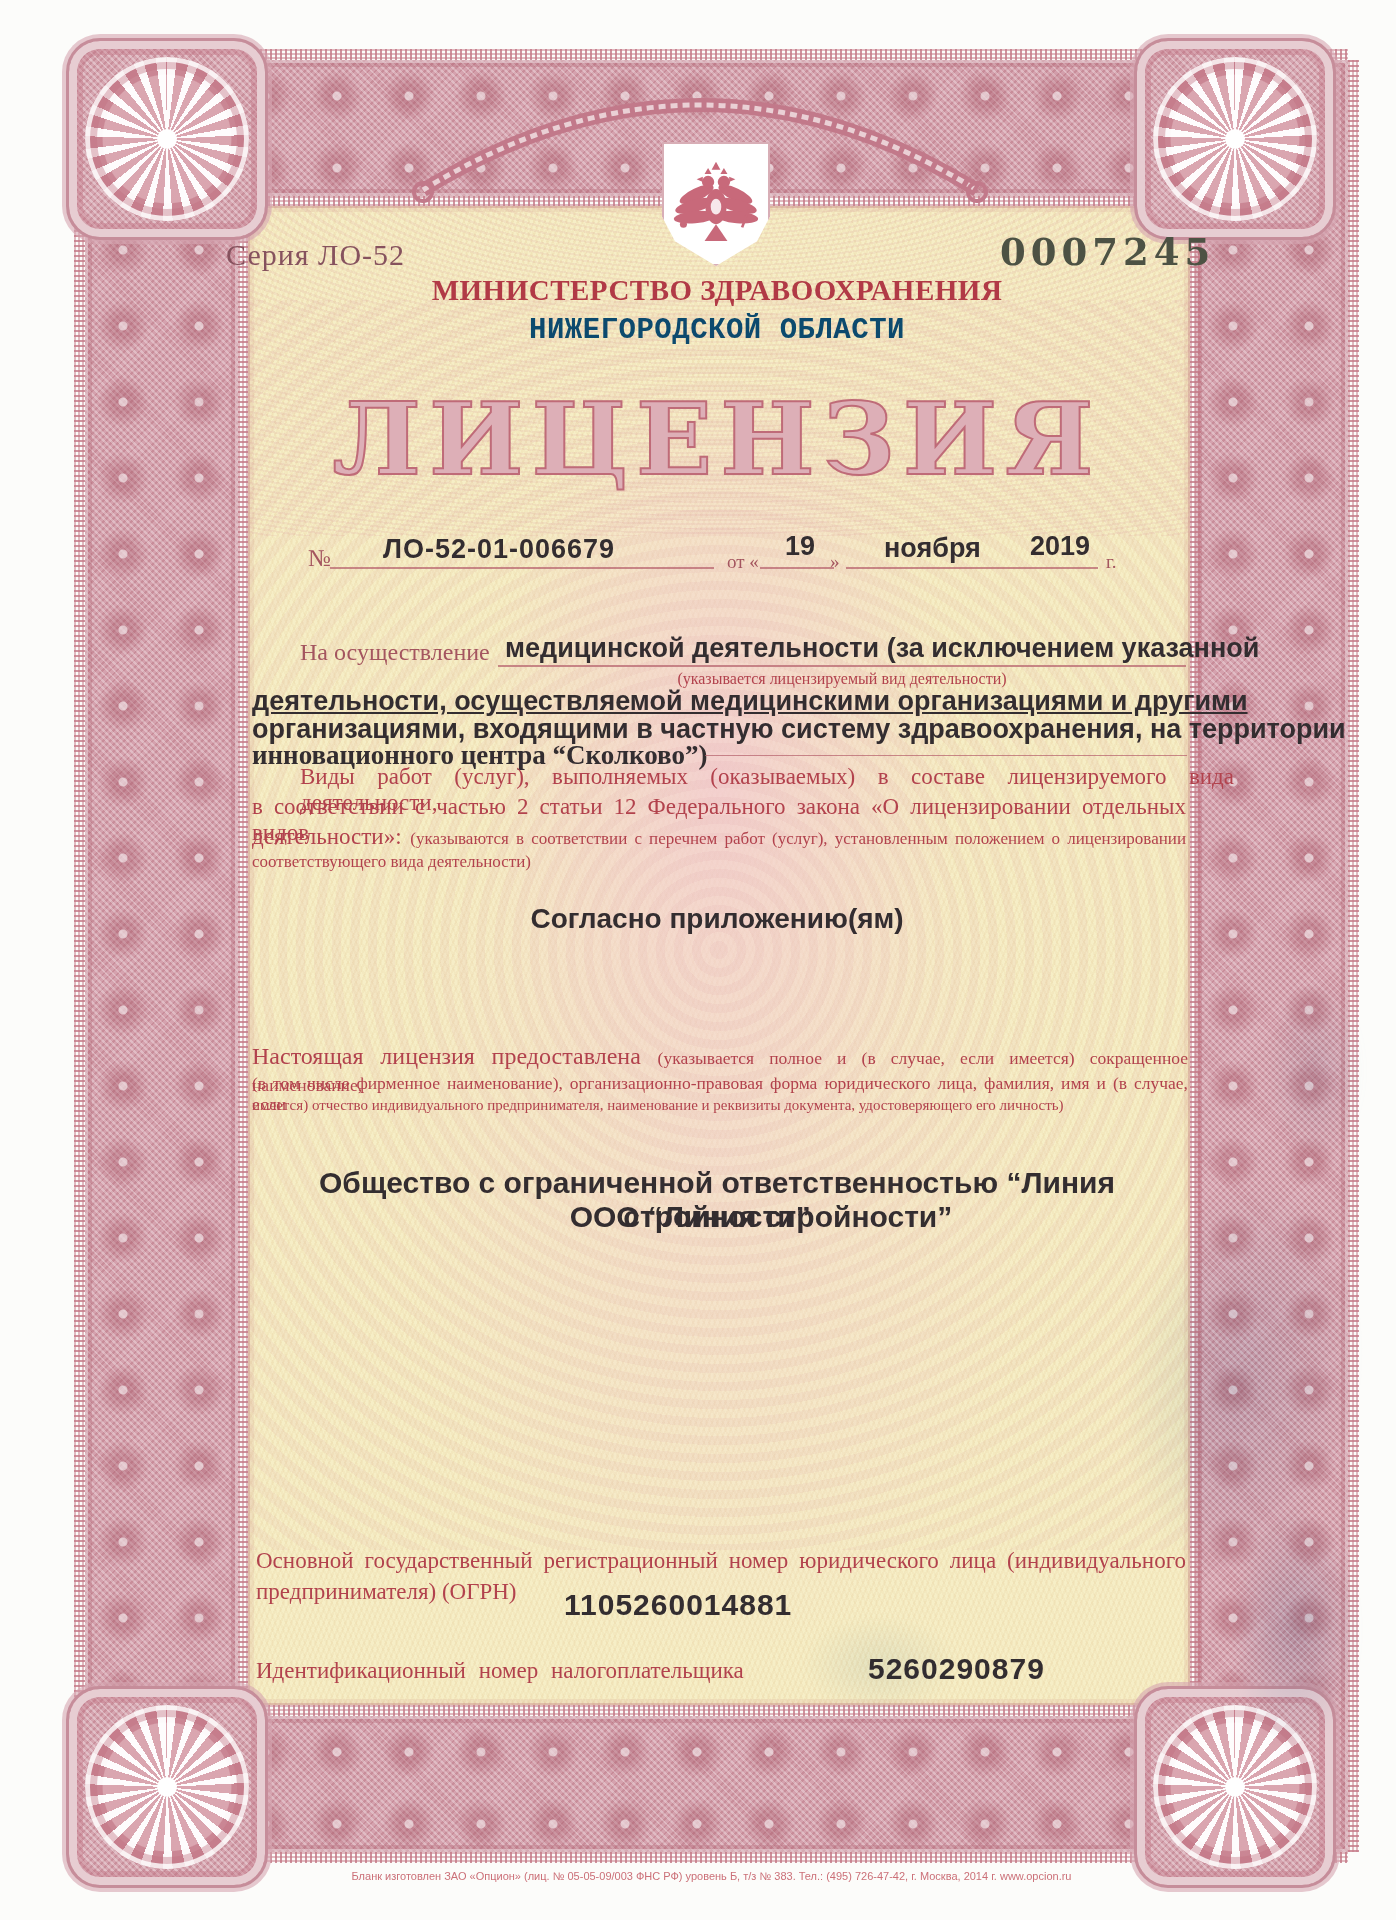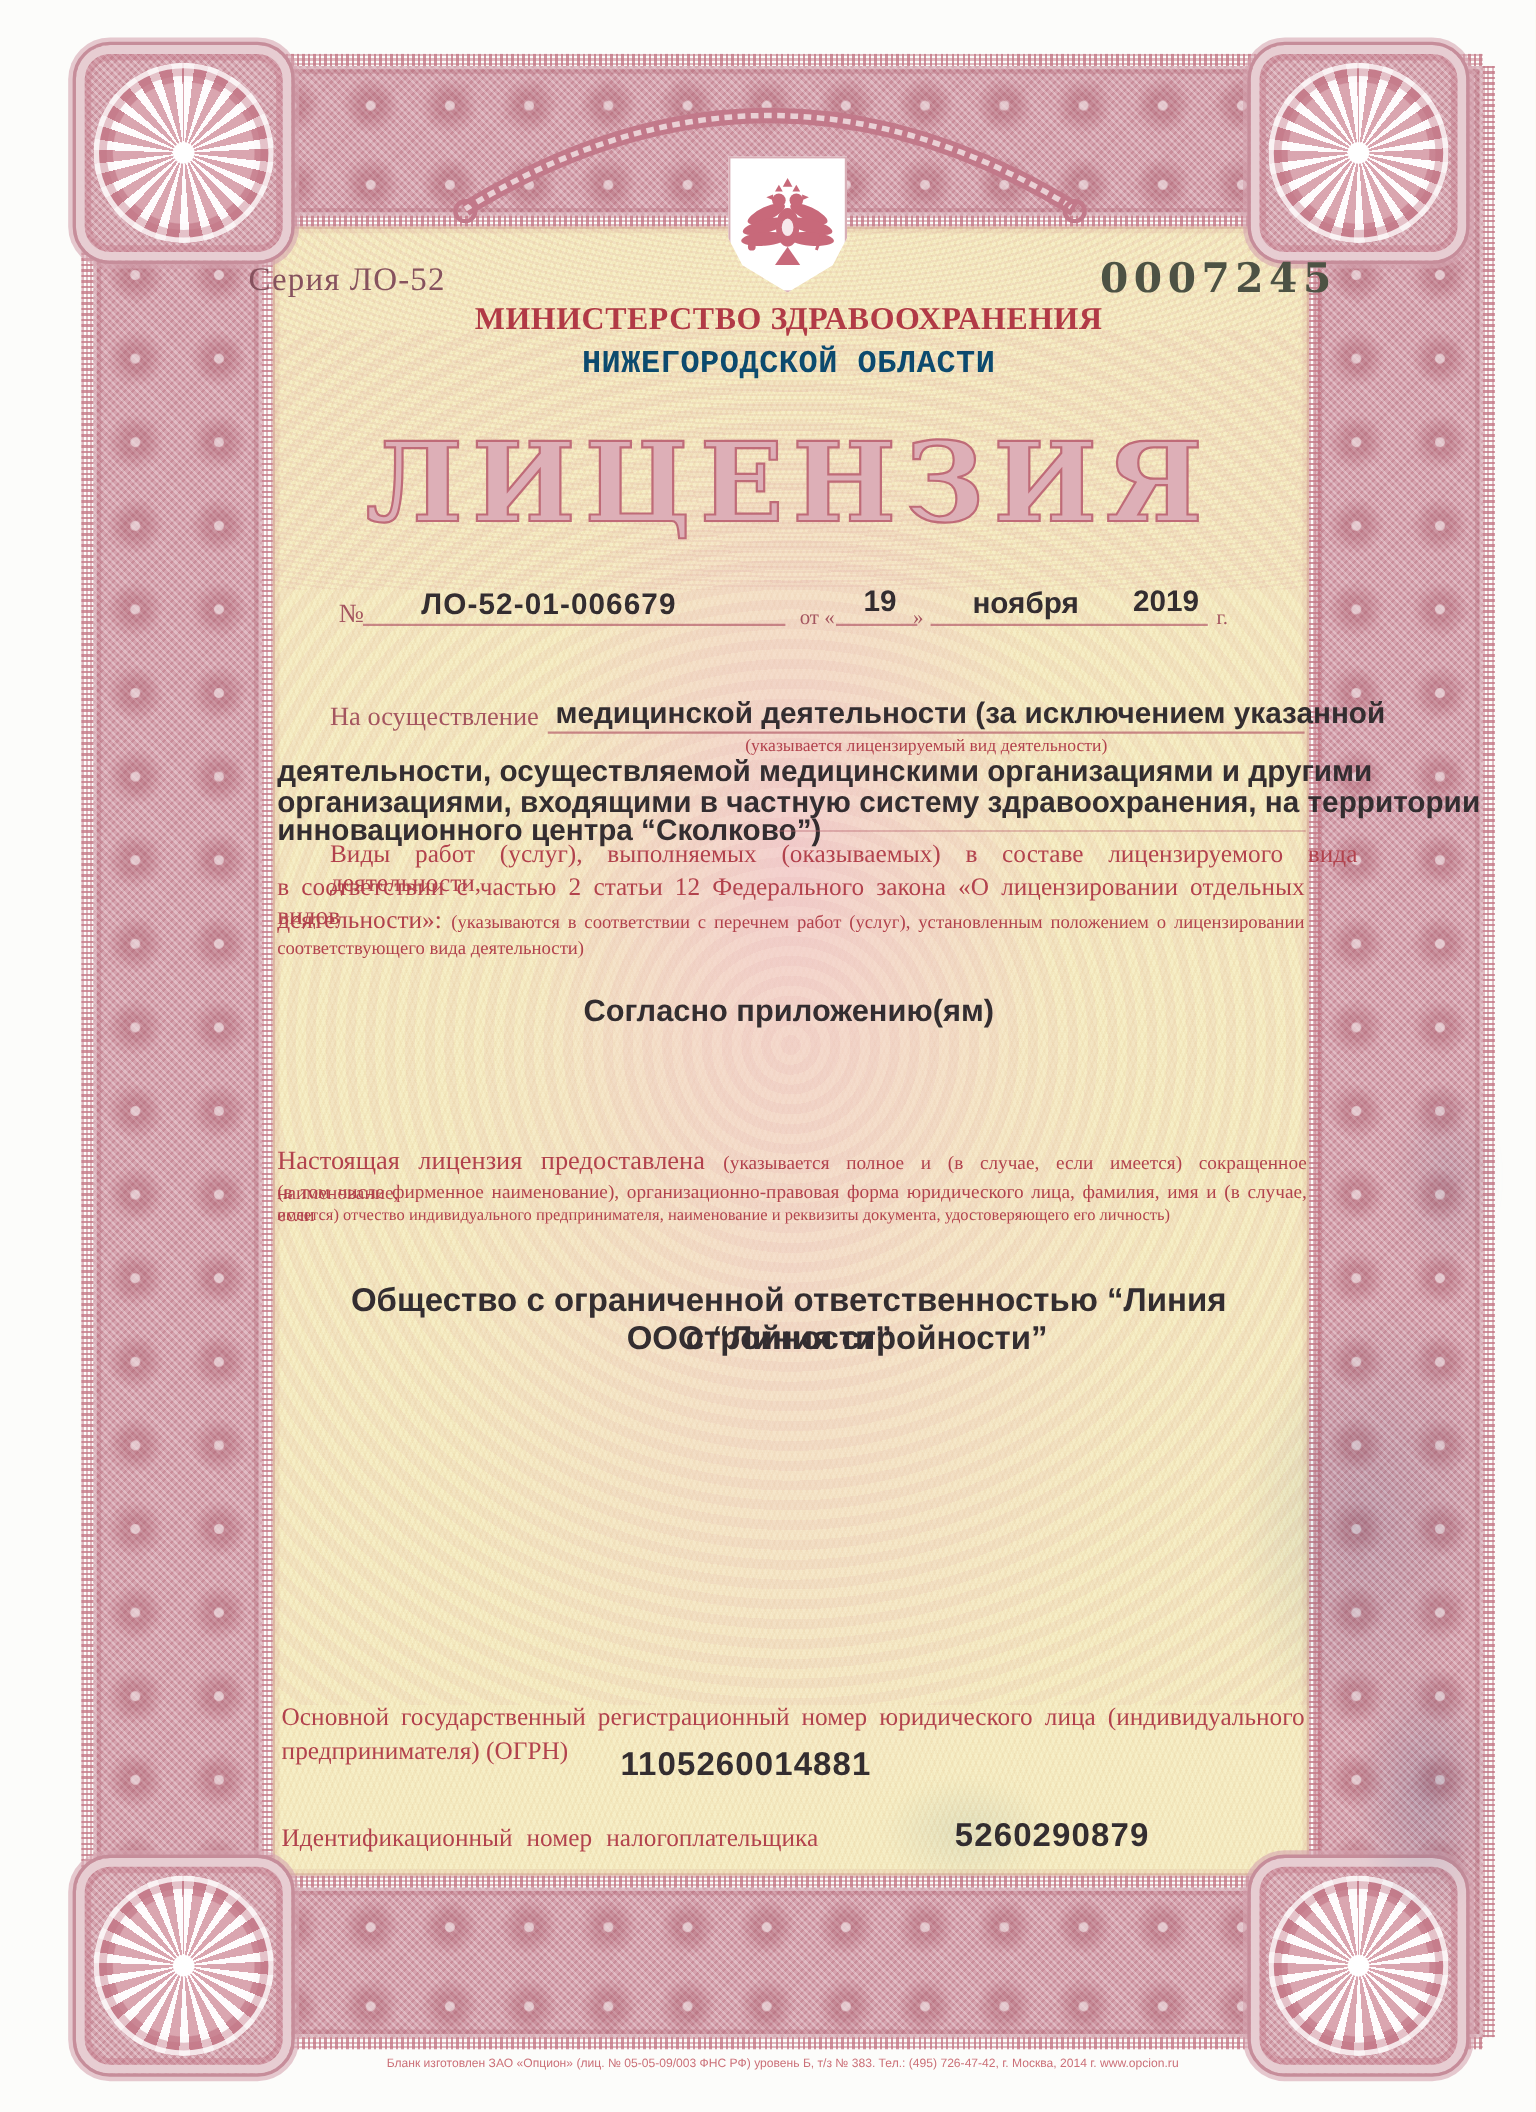--- a/index.html
+++ b/index.html
@@ -111,23 +111,23 @@
   #date-g{left:1106px;top:551px;font-size:19px;}
   .rule{position:absolute;border-bottom:2px solid rgba(184,102,112,.75);}
   #u-number{left:330px;top:567px;width:384px;}
   #u-day{left:760px;top:567px;width:74px;}
   #u-monthyear{left:846px;top:567px;width:252px;}
 
   #act-label{left:300px;top:639px;font-size:24px;}
   #act-value1{left:505px;top:633px;font-size:27px;}
   #u-activity{left:498px;top:665px;width:688px;}
   #act-caption{left:498px;top:670px;width:688px;text-align:center;font-size:16px;color:#b2424d;}
-  #act-value2{left:252px;top:686px;font-size:27px;}
+  #act-value2{left:252px;top:686px;font-size:27px;text-decoration:underline;}
   #act-value3{left:252px;top:714px;font-size:27px;}
-  #act-value4{left:252px;top:740px;font-size:27px;}
+  #act-value4{left:252px;top:740px;font-size:27px;font-family:Liberation Serif, serif;}
   #u-skolkovo{left:705px;top:755px;width:482px;border-bottom-width:1.5px;}
 
   #works1{left:252px;top:764px;width:934px;font-size:23px;margin-left:48px;}
   #works2{left:252px;top:794px;width:934px;font-size:23px;}
   #works3{left:252px;top:824px;width:934px;font-size:23px;}
   #works3 .note, #works4{font-size:17px;}
   #works4{left:252px;top:852px;width:934px;}
   #works-value{top:903px;font-size:28px;}
 
   #grant1{left:252px;top:1043px;width:936px;font-size:24px;}

